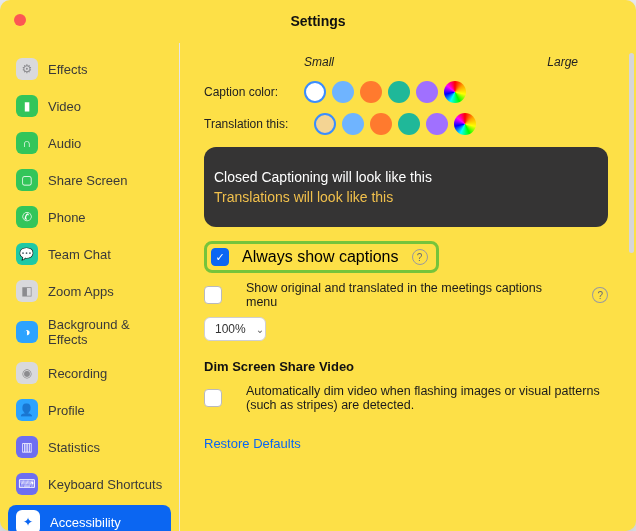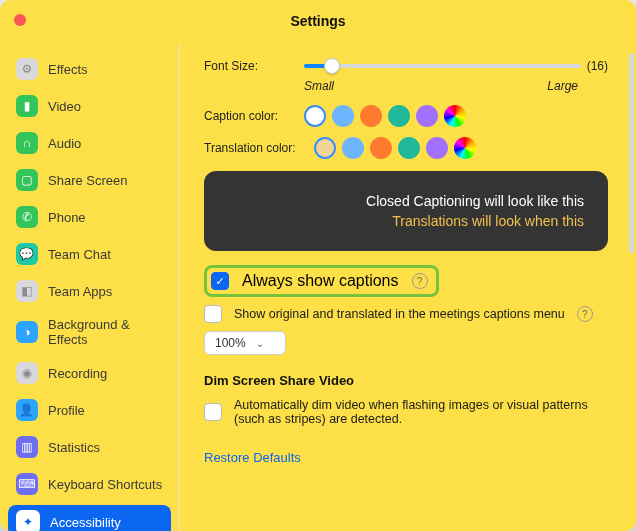--- a/index.html
+++ b/index.html
@@ -164,22 +164,22 @@
   .swatch.sel-ring { border: 2px solid #3a8dff; }
   .swatch.rainbow {
     background: conic-gradient(red, orange, yellow, lime, cyan, blue, magenta, red);
   }
 
   .preview {
     background: #353434;
     border-radius: 12px;
     color: #fff;
     font-size: 14px;
-    text-align: right;
-    padding: 22px 24px;
+    text-align: left;
+    padding: 22px 10px;
     margin: 12px 0 14px 0;
   }
   .preview .line2 { color: #f1c04c; margin-top: 4px; }
 
   .callout {
     display: inline-flex;
     align-items: center;
     gap: 13px;
     border: 3px solid #76c43b;
     border-radius: 8px;
@@ -203,21 +203,21 @@
   }
   .chk.checked::after {
     content: "✓";
     color: #fff;
     font-size: 11px;
     line-height: 1;
   }
   .opt-row {
     display: flex;
     align-items: center;
-    gap: 12px;
+    gap: 24px;
     font-size: 12.5px;
     color: #1b1b1b;
     margin-bottom: 8px;
   }
   .info {
     display: inline-flex;
     width: 14px; height: 14px;
     border: 1px solid #9a9a9e;
     border-radius: 50%;
     align-items: center;
@@ -232,21 +232,21 @@
     color: #111;
     margin: 18px 0 10px 0;
   }
   .hint { font-weight: 400; color: #555; font-size: 12px; }
   .select {
     display: inline-flex;
     align-items: center;
     gap: 10px;
     border: 1px solid #cfcfd3;
     border-radius: 6px;
-    padding: 4px 21px 4px 10px;
+    padding: 4px 1px 4px 10px;
     font-size: 12px;
     color: #333;
     cursor: pointer;
     background: #fff;
   }
   .select .chev { font-size: 10px; color: #666; }
 
   .footer-row {
     display: flex;
     align-items: center;
@@ -306,21 +306,21 @@
       <div class="nav-item">
         <span class="nav-icon ic-green">✆</span>
         <span>Phone</span>
       </div>
       <div class="nav-item">
         <span class="nav-icon ic-teal">💬</span>
         <span>Team Chat</span>
       </div>
       <div class="nav-item">
         <span class="nav-icon ic-grey">◧</span>
-        <span>Team Apps</span>
+        <span>Zoom Apps</span>
       </div>
       <div class="nav-item">
         <span class="nav-icon ic-blue">◑</span>
         <span>Background &amp; Effects</span>
       </div>
       <div class="nav-item">
         <span class="nav-icon ic-grey">◉</span>
         <span>Recording</span>
       </div>
       <div class="nav-item">
@@ -339,62 +339,52 @@
         <span class="nav-icon ic-white">✦</span>
         <span>Accessibility</span>
       </div>
     </nav>
 
     <div class="content">
       <div class="scrollbar-fake"></div>
       <div class="scroll">
 
 
-        <div class="row">
-          <span class="label">Font Size:</span>
-          <div class="slider-wrap">
-            <div class="slider">
-              <div class="fill"></div>
-              <div class="knob"></div>
-            </div>
-            <span class="slider-value">(16)</span>
-          </div>
-        </div>
         <div class="scale-labels">
           <span class="sm">Small</span>
           <span class="lg">Large</span>
         </div>
 
         <div class="row">
           <span class="label">Caption color:</span>
           <div class="swatches">
             <span class="swatch ring" style="background:#fff"></span>
             <span class="swatch" style="background:#6fb4ff"></span>
             <span class="swatch" style="background:#ff7a2e"></span>
             <span class="swatch" style="background:#1fb899"></span>
             <span class="swatch" style="background:#a070ff"></span>
             <span class="swatch rainbow"></span>
           </div>
         </div>
 
         <div class="row">
-          <span class="label" style="width:100px">Translation color:</span>
+          <span class="label" style="width:100px">Translation this:</span>
           <div class="swatches">
             <span class="swatch sel-ring" style="background:#f4d493"></span>
             <span class="swatch" style="background:#6fb4ff"></span>
             <span class="swatch" style="background:#ff7a2e"></span>
             <span class="swatch" style="background:#1fb899"></span>
             <span class="swatch" style="background:#a070ff"></span>
             <span class="swatch rainbow"></span>
           </div>
         </div>
 
         <div class="preview">
           <div>Closed Captioning will look like this</div>
-          <div class="line2">Translations will look when this</div>
+          <div class="line2">Translations will look like this</div>
         </div>
 
         <div class="callout">
           <span class="chk checked"></span>
           <span>Always show captions</span>
           <span class="info">?</span>
         </div>
 
         <div class="opt-row">
           <span class="chk"></span>

